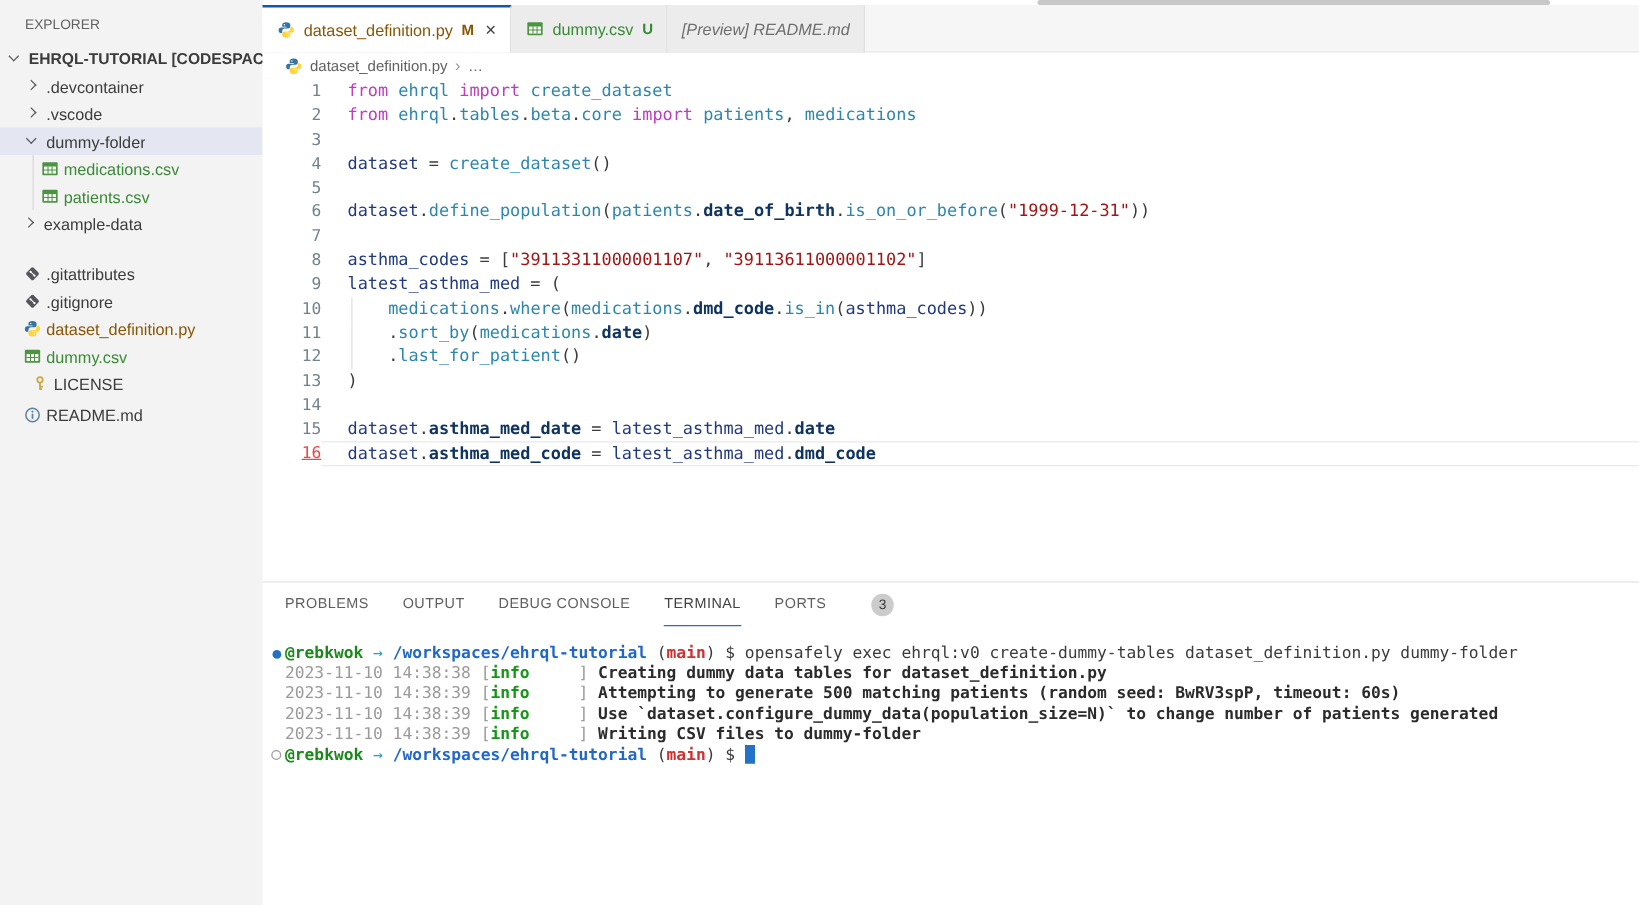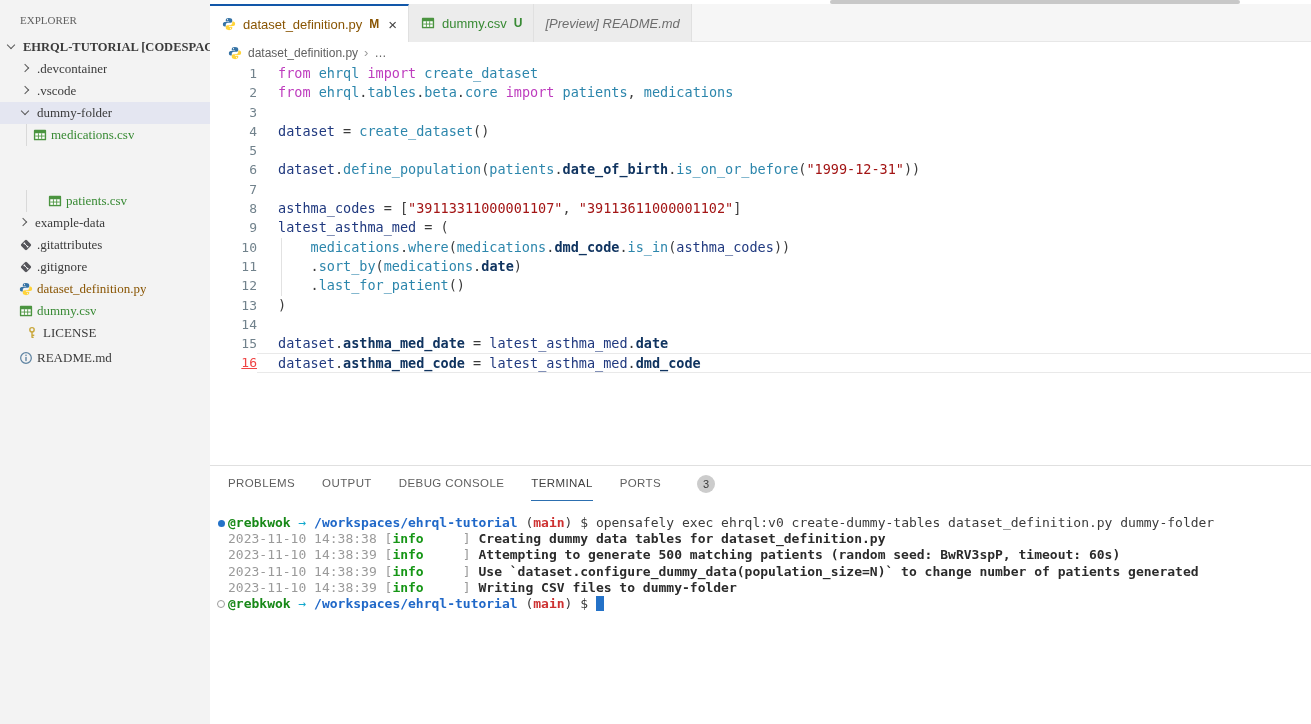--- a/index.html
+++ b/index.html
@@ -2,21 +2,21 @@
 <html><head>
 <meta charset="utf-8">
 <style>
   html,body{margin:0;padding:0;}
   body{
     width:1311px;height:724px;overflow:hidden;position:relative;
     background:#ffffff;font-family:"Liberation Sans",sans-serif;
     -webkit-font-smoothing:antialiased;
   }
   
-  .sidebar{position:absolute;left:0;top:0;bottom:0;width:242px;background:#F3F3F3;border-right:1px solid #E1E1E1;box-sizing:border-box;font-family:Liberation Serif, serif;}
+  .sidebar{position:absolute;left:0;top:0;bottom:0;width:242px;background:#F3F3F3;border-right:1px solid #E1E1E1;box-sizing:border-box;}
   .sb-header{display:flex;align-items:center;justify-content:space-between;padding:14px 14px 10px 20px;color:#616161;font-size:11px;}
   .sb-more{color:#424242;font-size:14px;font-weight:bold;letter-spacing:1px;cursor:pointer;line-height:8px;}
   .tree{font-size:13px;color:#3B3B3B;}
   .tree-row{height:22px;display:flex;align-items:center;position:relative;white-space:nowrap;cursor:pointer;}
   .tree-row.selected{background:#E4E6F1;}
   .tree-row.root-row{font-weight:bold;font-size:12.5px;color:#3B3B3B;}
   .chev{width:16px;height:16px;position:relative;flex:none;}
   .chev::before{content:"";position:absolute;width:5px;height:5px;border-right:1.4px solid #5A5A5A;border-bottom:1.4px solid #5A5A5A;}
   .chev.collapsed::before{left:4px;top:4px;transform:rotate(-45deg);}
   .chev.expanded::before{left:4px;top:3px;transform:rotate(45deg);}
@@ -119,40 +119,40 @@
             <rect x="1" y="2" width="14" height="12" rx="1" fill="#4B9440"></rect>
             <rect x="2.6" y="6" width="10.8" height="6.4" fill="#fff"></rect>
             <line x1="6.2" y1="6" x2="6.2" y2="12.4" stroke="#4B9440" stroke-width="1"></line>
             <line x1="9.9" y1="6" x2="9.9" y2="12.4" stroke="#4B9440" stroke-width="1"></line>
             <line x1="2.6" y1="9.2" x2="13.4" y2="9.2" stroke="#4B9440" stroke-width="1"></line>
           </svg>
         </span>
         <span class="tree-label green">medications.csv</span>
         <span class="badge u">U</span>
       </div>
-      <div class="tree-row" style="padding-left: 47px; margin-top: 44px;">
+      <div class="tree-row" style="padding-left: 32px;">
         <div class="guide"></div>
         <span class="ficon">
           <svg width="14" height="14" viewBox="0 0 16 16">
             <rect x="1" y="2" width="14" height="12" rx="1" fill="#4B9440"></rect>
             <rect x="2.6" y="6" width="10.8" height="6.4" fill="#fff"></rect>
             <line x1="6.2" y1="6" x2="6.2" y2="12.4" stroke="#4B9440" stroke-width="1"></line>
             <line x1="9.9" y1="6" x2="9.9" y2="12.4" stroke="#4B9440" stroke-width="1"></line>
             <line x1="2.6" y1="9.2" x2="13.4" y2="9.2" stroke="#4B9440" stroke-width="1"></line>
           </svg>
         </span>
         <span class="tree-label green">patients.csv</span>
         <span class="badge u">U</span>
       </div>
       <div class="tree-row" style="padding-left: 16px;">
         <span class="chev collapsed"></span>
         <span class="tree-label">example-data</span>
         <span class="gitdot"></span>
       </div>
-      <div class="tree-row" style="padding-left: 18px;">
+      <div class="tree-row" style="padding-left: 18px; margin-top: 18px;">
         <span class="ficon">
           <svg width="14" height="14" viewBox="0 0 16 16">
             <rect x="3.4" y="3.4" width="9.2" height="9.2" rx="1.6" transform="rotate(45 8 8)" fill="#55555A"></rect>
             <circle cx="6.2" cy="6.2" r="1.05" fill="#fff"></circle>
             <circle cx="9.8" cy="9.8" r="1.05" fill="#fff"></circle>
             <line x1="6.6" y1="6.6" x2="9.3" y2="9.3" stroke="#fff" stroke-width="1"></line>
           </svg>
         </span>
         <span class="tree-label">.gitattributes</span>
       </div>

